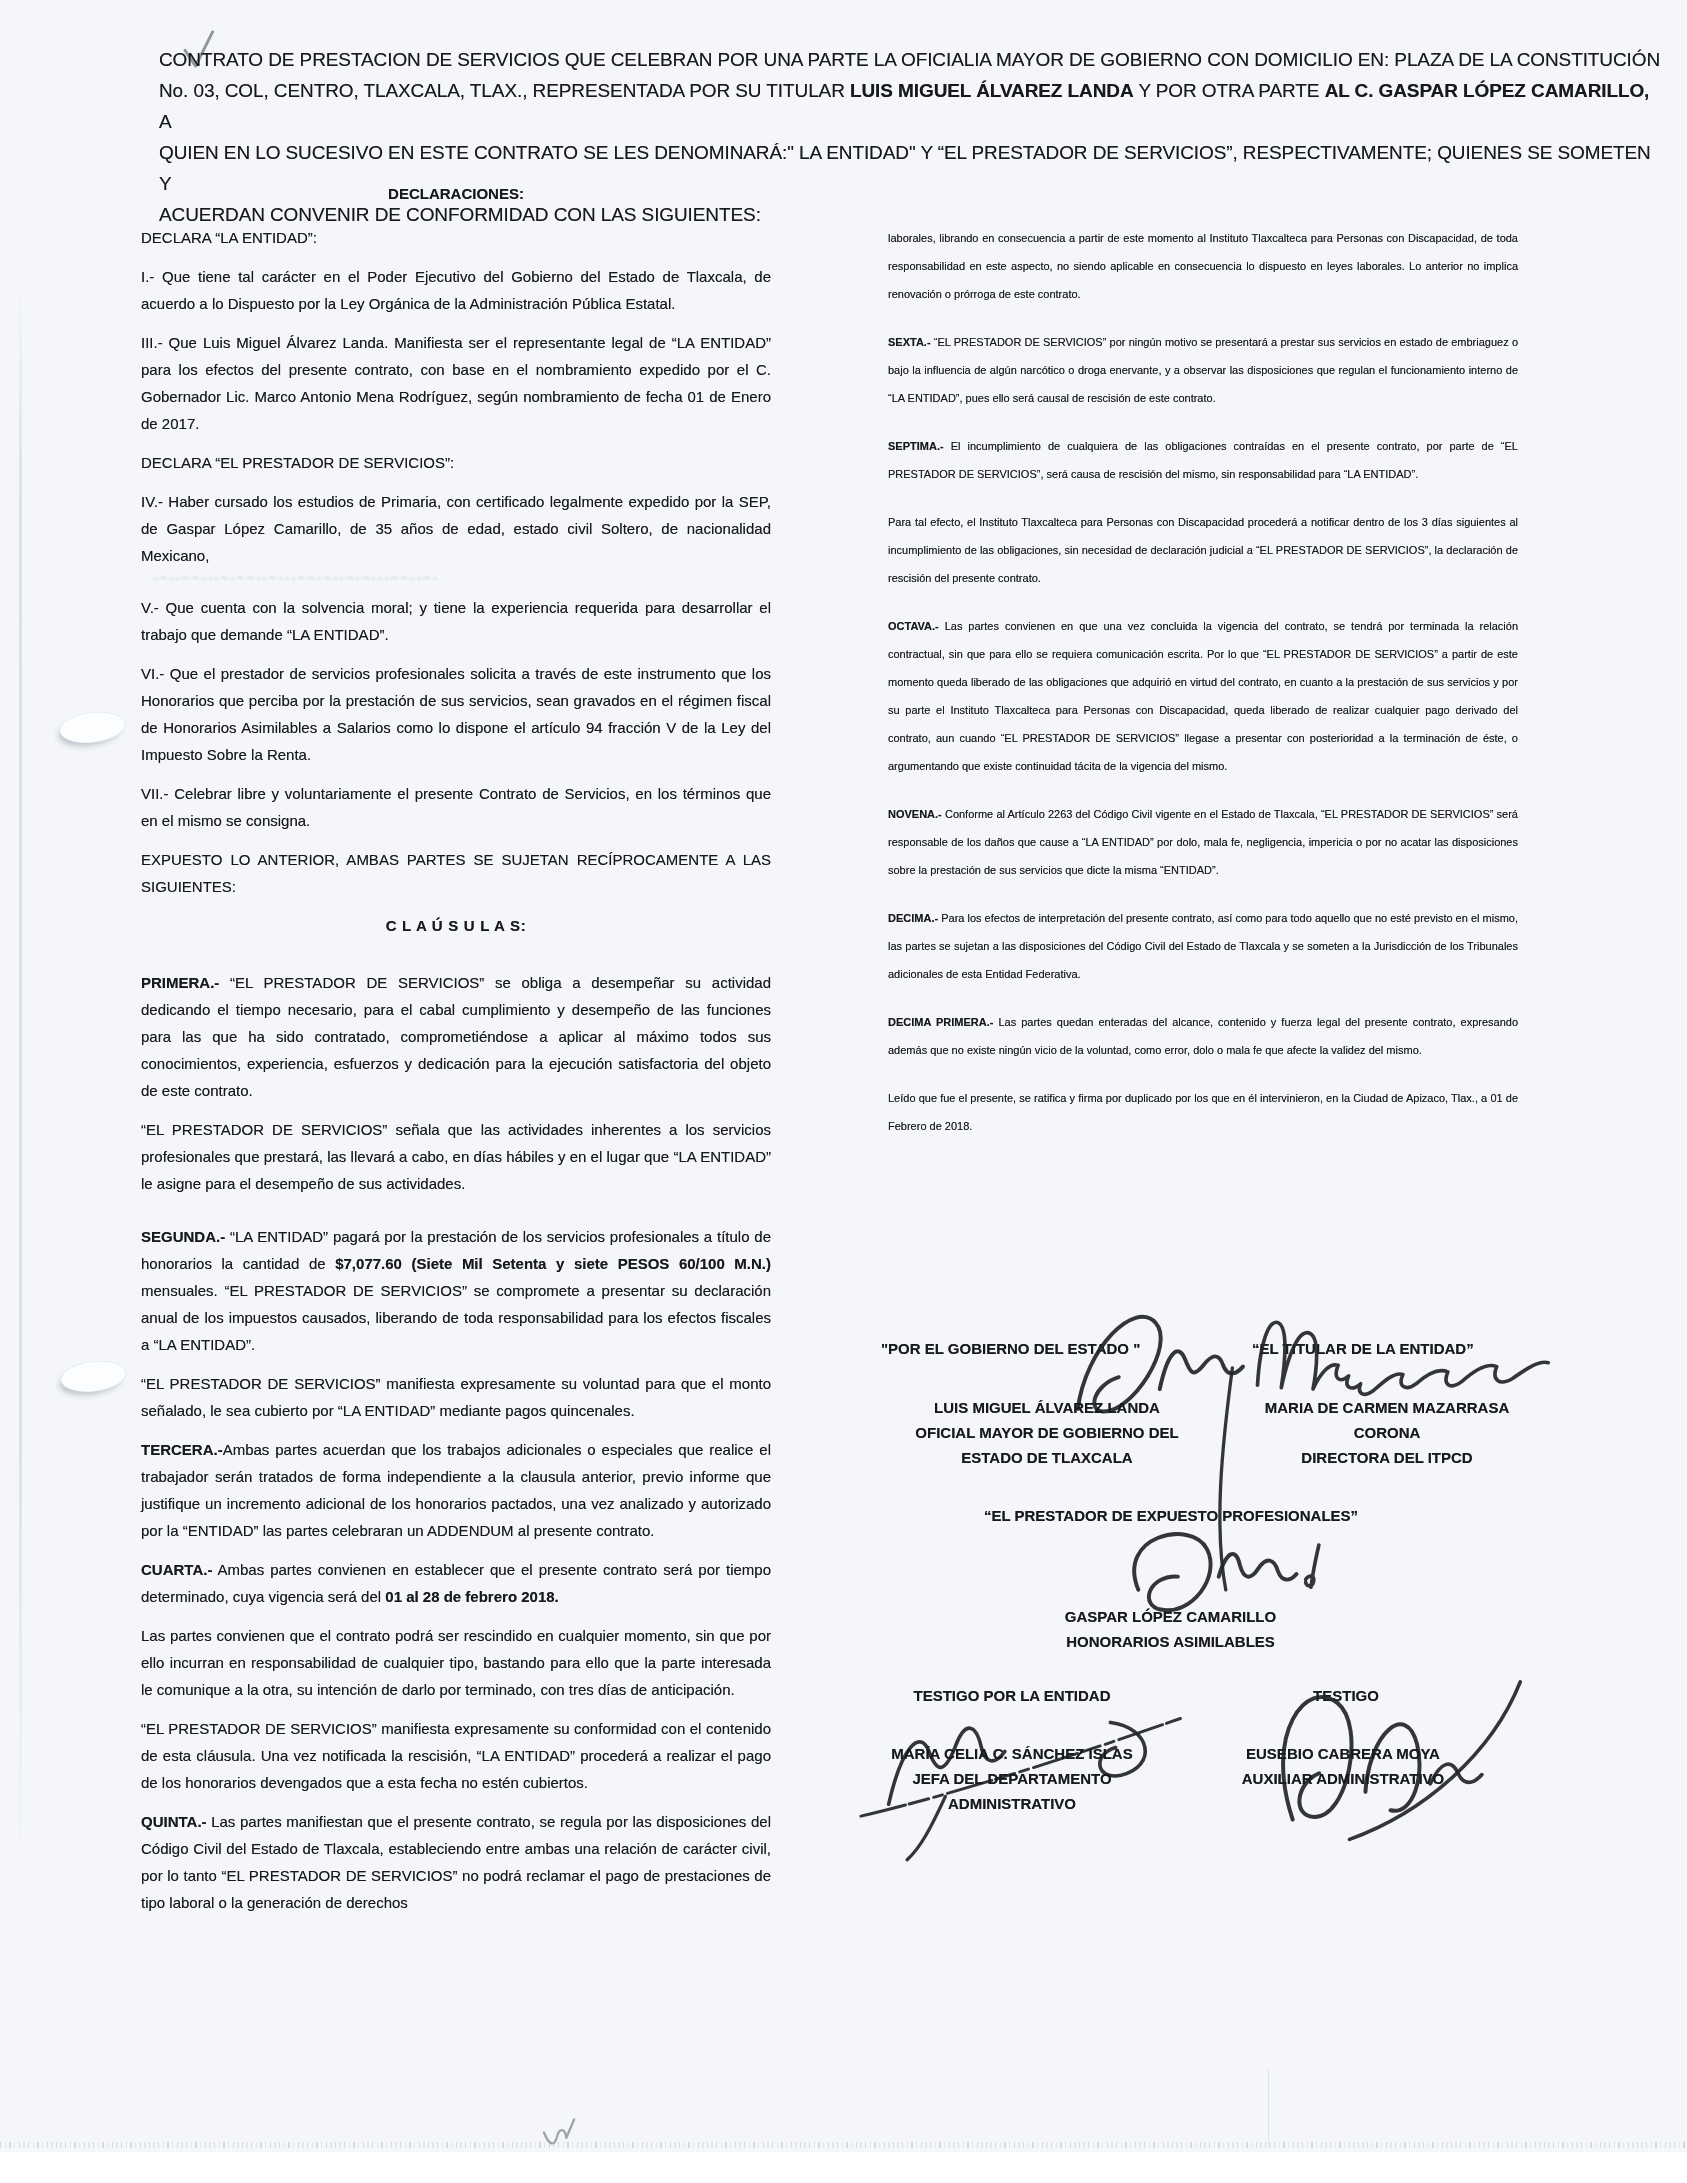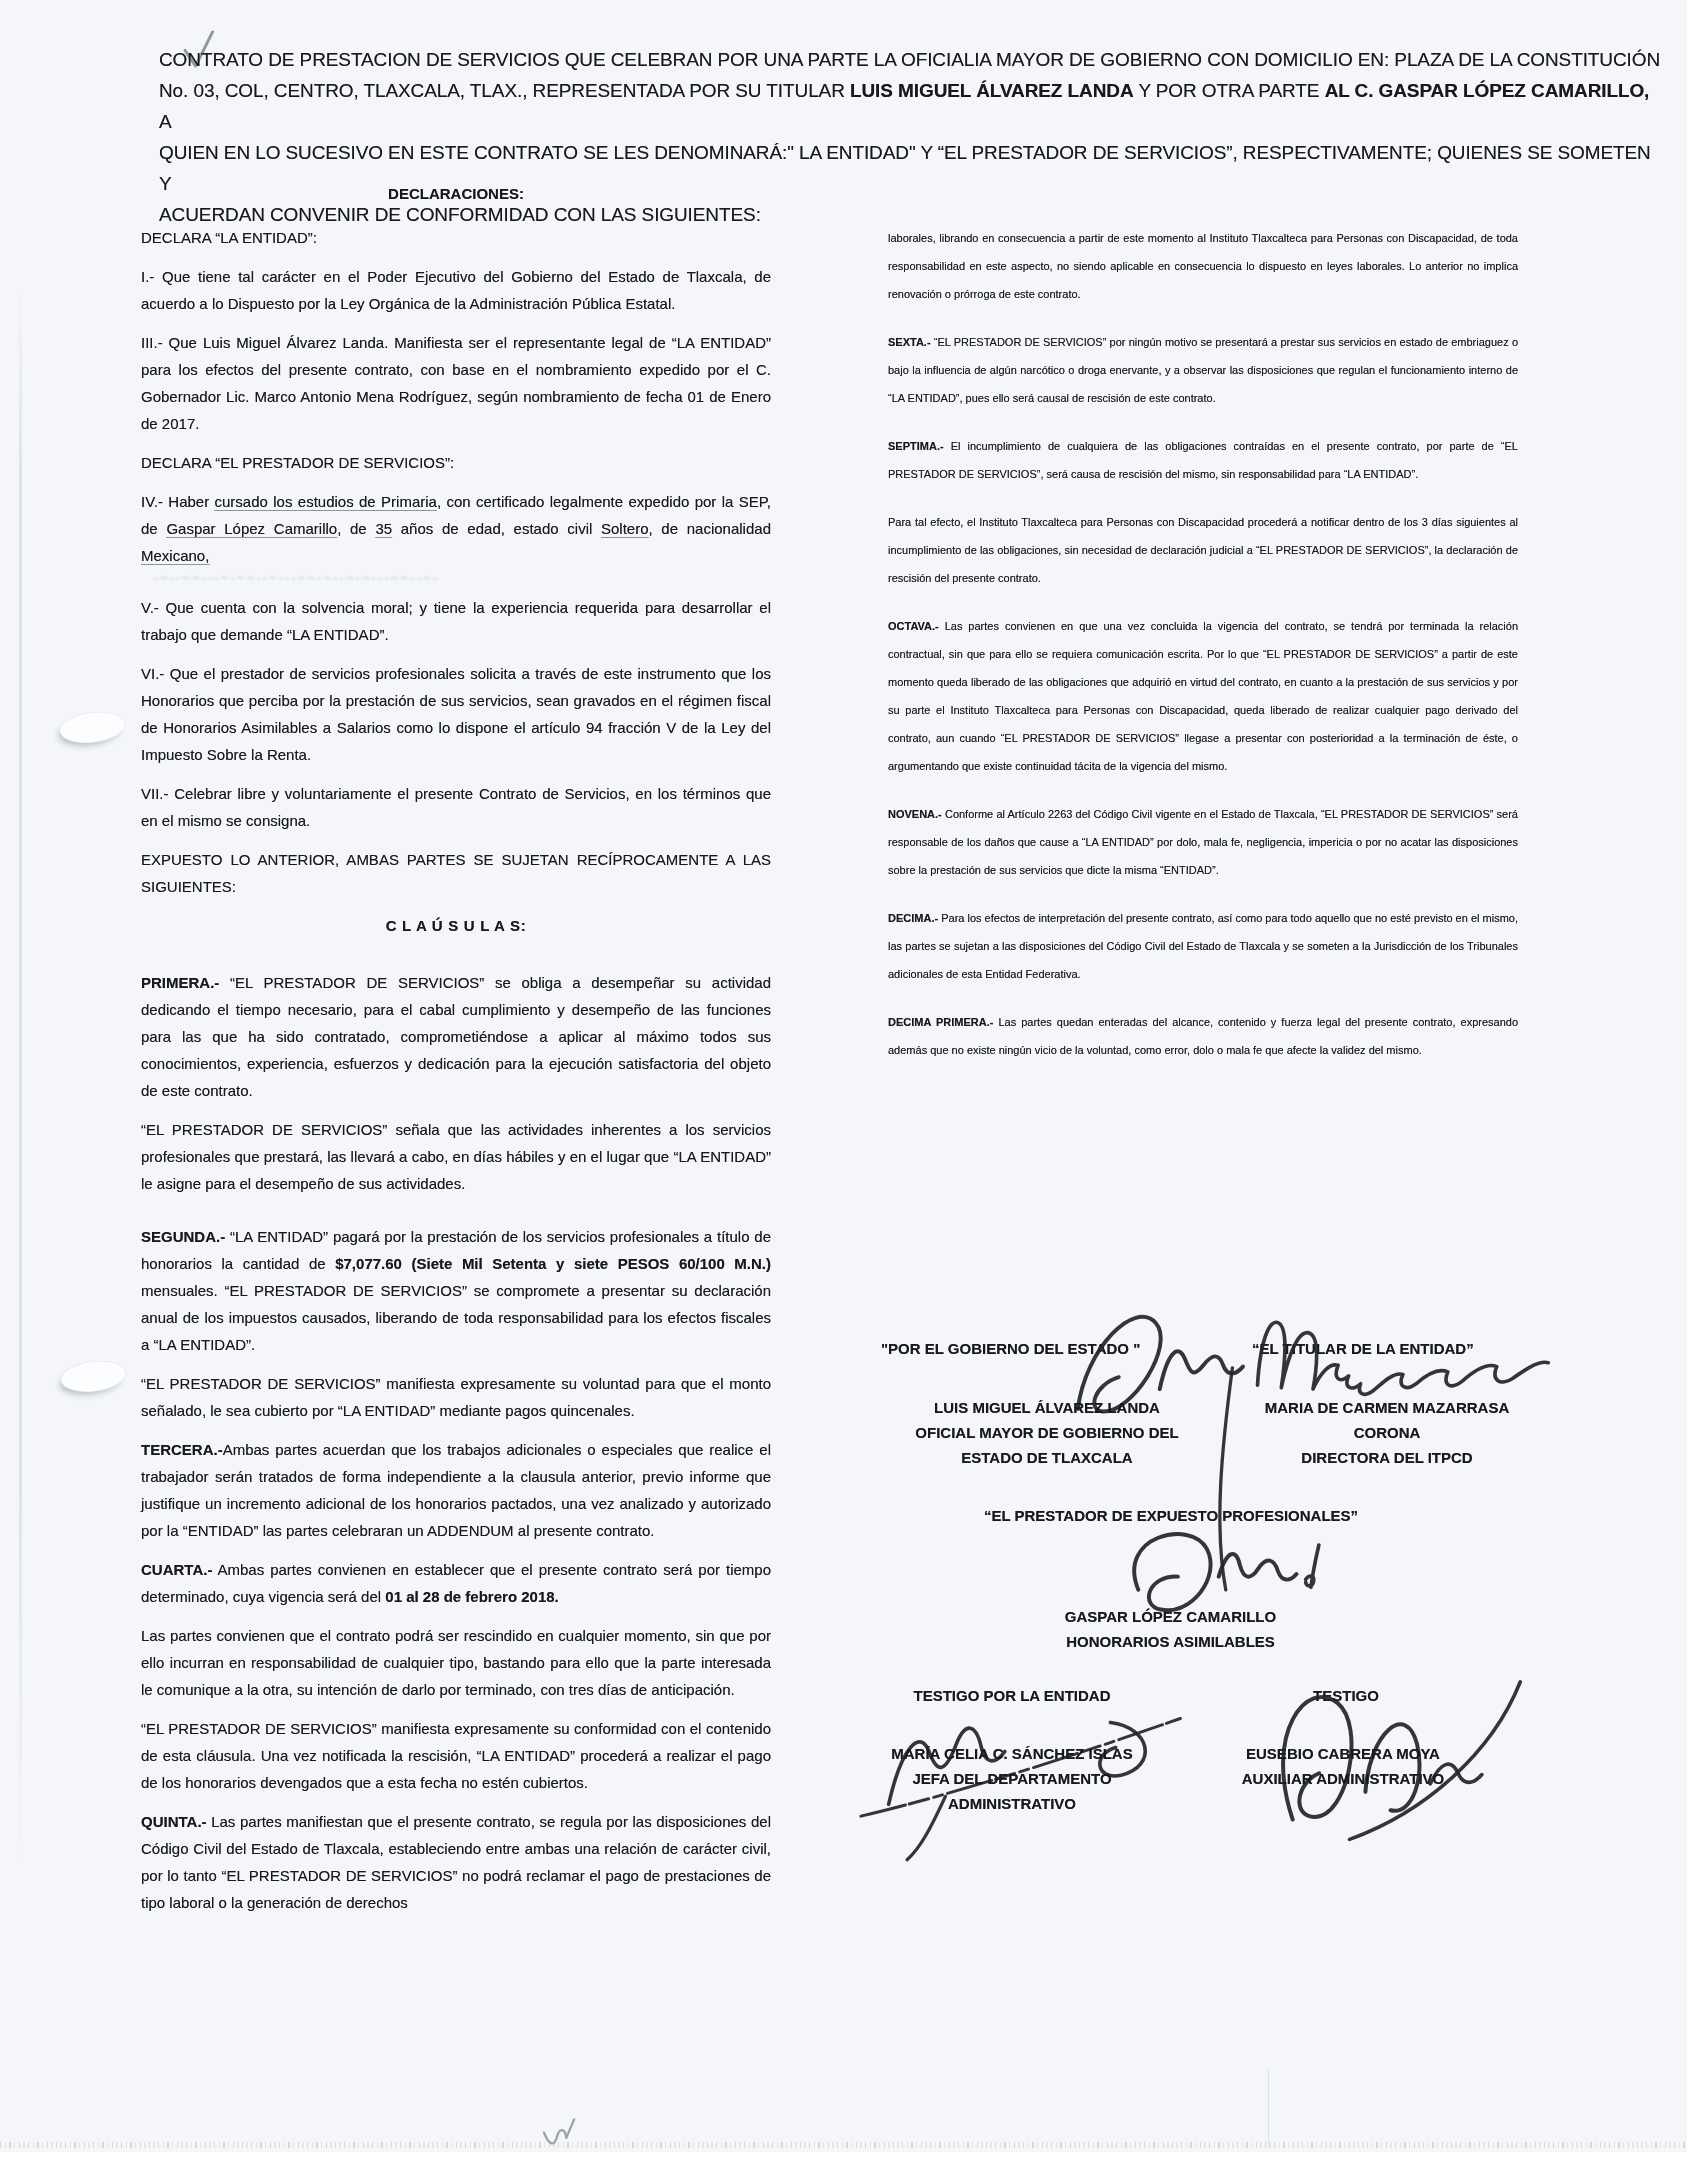--- a/index.html
+++ b/index.html
@@ -26,21 +26,21 @@
   .col .p{margin:0 0 12px 0;text-align:justify}
   .left{left:141px;top:180px;width:630px;font-size:15px;line-height:27px}
   .right{left:888px;top:224px;width:630px;font-size:11px;line-height:28px}
   .right .p{margin-bottom:20px}
   .p.center{text-align:center;font-weight:700}
   .p.mb-lg{margin-bottom:17px}
   .p.clausulas{margin-top:9.3px;margin-bottom:30px;letter-spacing:0.7px}
   .p.heading{font-weight:400;text-align:left}
   .p.mt{margin-top:26.5px}
   .p .b{font-weight:700}
-  .p .u{text-decoration:underline;text-decoration-color:#8b939c;text-underline-offset:2.6px}
+  .p .u{text-decoration-color:#8b939c;text-underline-offset:2.6px}
   .p.ghost{color:#c2c9d1;filter:blur(1px);letter-spacing:2px;font-size:13.2px;margin:-17px 0 2.6px 12px;text-align:left;text-shadow:none}
 
   .names,.lbl{position:absolute;font-weight:700;font-size:15px;line-height:25px;text-shadow:0 0 0.5px rgba(23,25,29,.55)}
   .lbl{white-space:nowrap}
   .names{text-align:center;white-space:pre-line}
   .lbl-gov{left:881px;top:1336px}
   .lbl-tit{left:1252px;top:1336px}
   .n-left{left:855px;top:1395px;width:384px}
   .n-right{left:1195px;top:1395px;width:384px}
   .p-title{left:926px;top:1503px;width:490px}
@@ -98,20 +98,21 @@
     </div>
   <div class="col right txt">
       <p class="p"><span>laborales, librando en consecuencia a partir de este momento al Instituto Tlaxcalteca para Personas con Discapacidad, de toda responsabilidad en este aspecto, no siendo aplicable en consecuencia lo dispuesto en leyes laborales. Lo anterior no implica renovación o prórroga de este contrato.</span></p>
       <p class="p"><span class="b">SEXTA.-</span><span> “EL PRESTADOR DE SERVICIOS”  por ningún motivo se presentará a prestar sus servicios en estado de embriaguez o bajo la influencia de algún narcótico o droga enervante, y a observar las disposiciones que regulan el funcionamiento interno de “LA ENTIDAD”, pues ello será causal de rescisión de este contrato.</span></p>
       <p class="p"><span class="b">SEPTIMA.-</span><span> El incumplimiento de cualquiera de las obligaciones contraídas en el presente contrato, por parte de “EL PRESTADOR DE SERVICIOS”, será causa de rescisión del  mismo, sin responsabilidad para “LA ENTIDAD”.</span></p>
       <p class="p"><span>Para tal efecto, el Instituto Tlaxcalteca para Personas con Discapacidad procederá a notificar dentro de los 3 días siguientes al incumplimiento de las obligaciones, sin necesidad de declaración judicial a “EL PRESTADOR DE SERVICIOS”,   la declaración de rescisión del presente contrato.</span></p>
       <p class="p"><span class="b">OCTAVA.-</span><span> Las partes convienen en que una vez concluida la vigencia del contrato, se tendrá por terminada la relación contractual, sin que para ello se requiera comunicación escrita. Por lo que “EL PRESTADOR DE SERVICIOS” a partir de este momento queda liberado de las obligaciones que adquirió en virtud del contrato, en cuanto a la prestación de sus servicios y por su parte el Instituto Tlaxcalteca para Personas con Discapacidad,  queda liberado de realizar cualquier pago derivado del contrato, aun cuando “EL PRESTADOR DE SERVICIOS” llegase a presentar con posterioridad a la terminación de éste, o argumentando que existe continuidad tácita de la vigencia del mismo.</span></p>
       <p class="p"><span class="b">NOVENA.-</span><span> Conforme al Artículo 2263 del Código Civil vigente en el Estado de Tlaxcala, “EL PRESTADOR DE SERVICIOS” será responsable de los daños que cause a “LA ENTIDAD” por dolo, mala fe, negligencia, impericia o por no acatar las disposiciones sobre la prestación de sus servicios que dicte la misma “ENTIDAD”.</span></p>
       <p class="p"><span class="b">DECIMA.-</span><span> Para los efectos de interpretación del presente contrato, así como para todo aquello que no esté previsto en el  mismo, las partes se sujetan a las disposiciones del Código Civil del Estado de Tlaxcala y se someten a la Jurisdicción de los Tribunales adicionales de esta Entidad  Federativa.</span></p>
       <p class="p"><span class="b">DECIMA PRIMERA.-</span><span> Las partes quedan enteradas del alcance, contenido y fuerza legal del presente contrato, expresando además que no existe ningún vicio de la voluntad, como error, dolo o mala fe que afecte la validez del mismo.</span></p>
+      <p class="p"><span>Leído que fue el presente, se ratifica y firma por duplicado por los que en él intervinieron, en la Ciudad de Apizaco, Tlax., a 01 de Febrero de 2018.</span></p>
     </div>
 
   <div class="lbl lbl-gov">"POR EL GOBIERNO DEL ESTADO "</div>
   <div class="lbl lbl-tit">“EL TITULAR DE LA ENTIDAD”</div>
 
   <svg class="sg" style="left:1055px;top:1249px;width:516px;height:370px" viewBox="0 0 780 560">
     <path d="M34,242 C46,150 120,76 152,112 C182,146 116,248 72,246 C48,244 58,206 96,194" stroke-width="6"></path>
     <path d="M158,212 C170,156 186,142 196,166 C204,186 208,196 224,176 C238,158 248,158 254,176 C260,192 272,192 284,178" stroke-width="6"></path>
     <path d="M306,206 C310,140 324,104 338,112 C352,120 348,170 342,210 C356,146 372,120 386,128 C400,136 396,180 390,212 C402,186 416,172 428,176 C420,196 430,204 444,192 C436,210 448,216 462,204 C456,220 468,226 484,212 C500,198 514,186 526,190 C518,208 530,216 546,204 C562,190 580,180 594,186 C586,206 598,214 616,200 C634,184 654,172 668,178 C660,198 672,208 692,196 C712,182 732,168 746,172" stroke-width="5.5"></path>
     <path d="M268,180 C252,300 240,420 258,516" stroke-width="5"></path>

